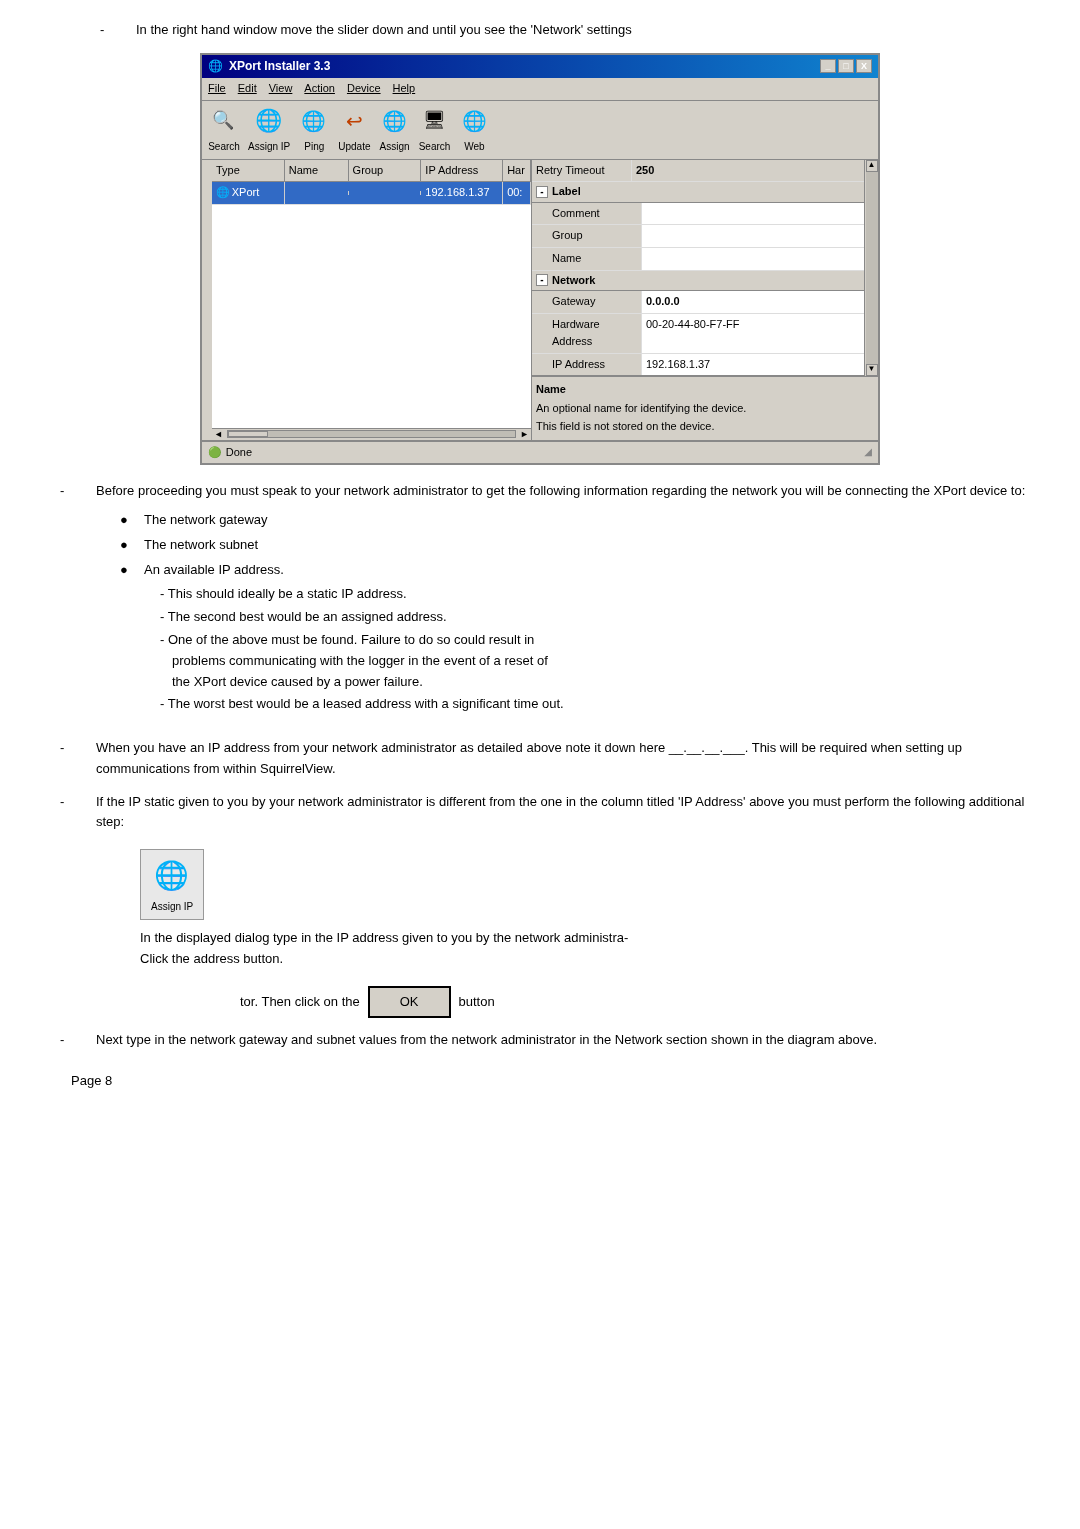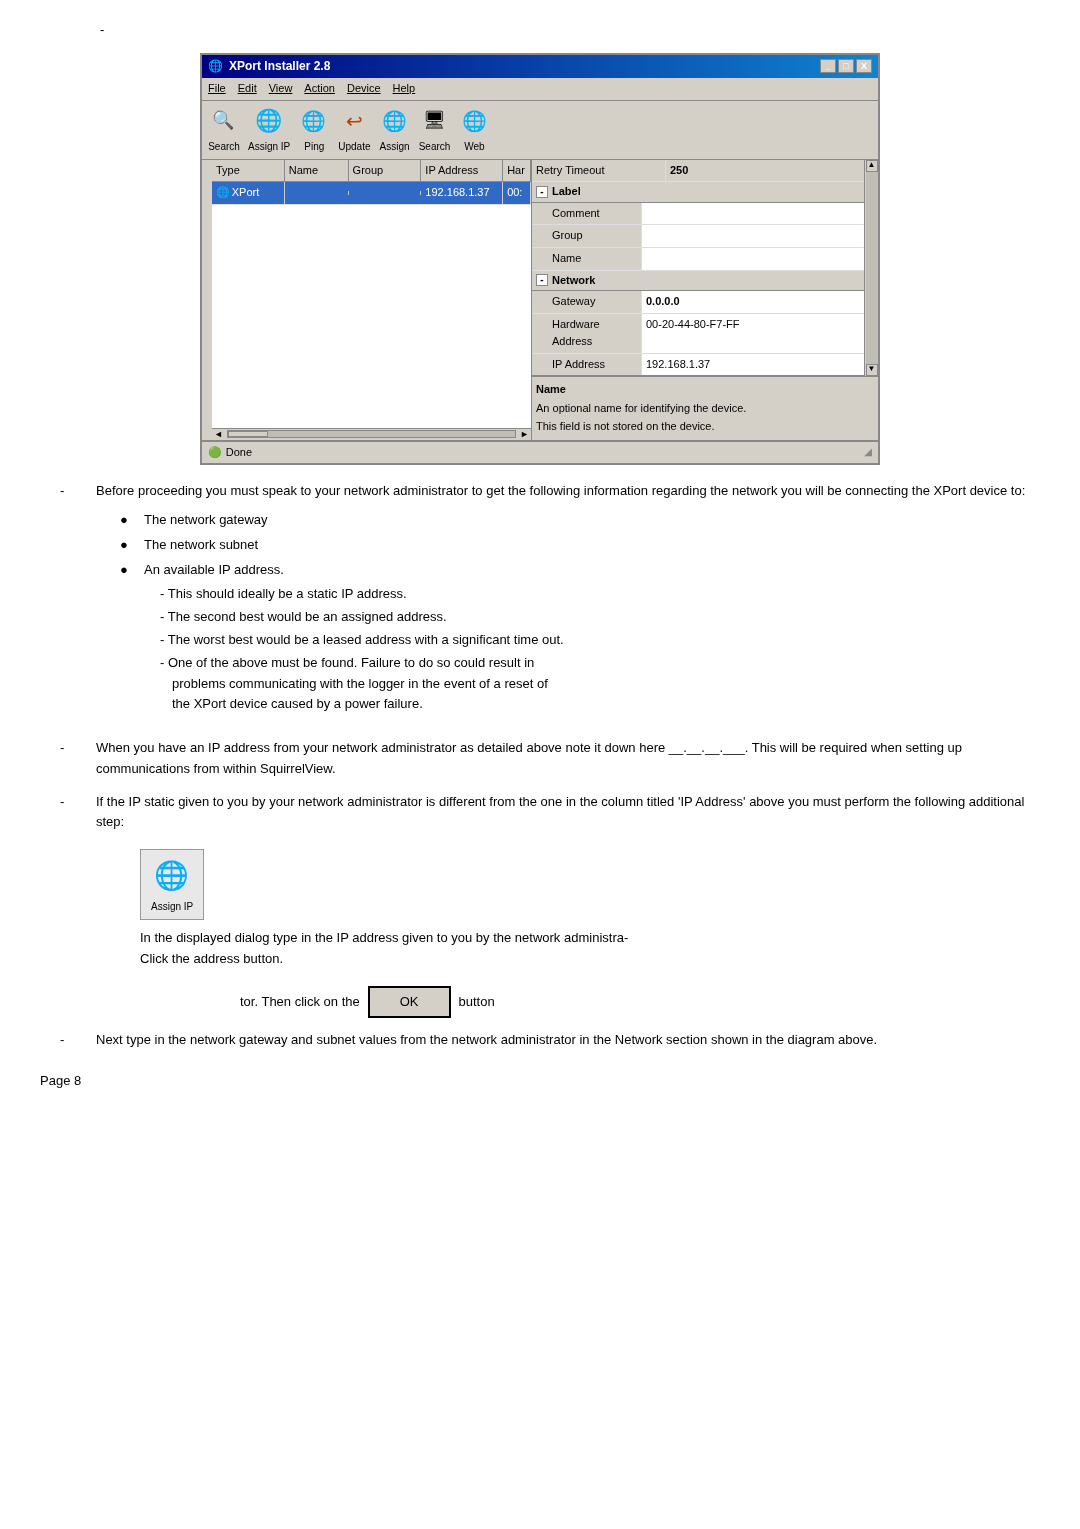--- a/index.html
+++ b/index.html
@@ -202,21 +202,21 @@
       background: #fff;
       display: inline-flex; align-items: center; justify-content: center;
       font-size: 10px; margin-right: 4px; cursor: pointer;
     }
     .prop-top {
       display: flex;
       border-bottom: 1px solid #ddd;
       font-size: 11px;
       align-items: center;
     }
-    .prop-top-label { width: 134px; padding: 2px 4px; border-right: 1px solid #ddd; flex-shrink: 0; }
+    .prop-top-label { width: 100px; padding: 2px 4px; border-right: 1px solid #ddd; flex-shrink: 0; }
     .prop-top-value { flex: 1; padding: 2px 4px; }
     .scrollbar-v {
       width: 14px;
       background: #d4d0c8;
       border-left: 1px solid #888;
       display: flex;
       flex-direction: column;
       align-items: center;
     }
     .sb-arrow { width: 12px; height: 12px; background: #d4d0c8; border: 1px solid #888; font-size: 8px; display: flex; align-items: center; justify-content: center; cursor: pointer; }
@@ -296,37 +296,39 @@
       background: #d4d0c8;
       padding: 4px 30px;
       font-size: 13px;
       display: inline-block;
       margin: 0 8px;
     }
 
     .page-number {
       margin-top: 20px;
       font-size: 13px;
+      margin-left: 31px;
     }
   </style>
 </head>
 <body>
 
 <div class="doc-content">
   <div class="intro-text">
     <span class="dash">-</span>
+    <p>In the right hand window move the slider down and  until you  see  the 'Network' settings</p>
   </div>
 
   
   <div class="xport-window">
 
     <div class="title-bar">
       <div style="display:flex;align-items:center;gap:6px;">
         <span>🌐</span>
-        <span>XPort Installer 2.8</span>
+        <span>XPort Installer 3.3</span>
       </div>
       <div class="title-bar-controls">
         <div class="title-bar-btn">_</div>
         <div class="title-bar-btn">□</div>
         <div class="title-bar-btn">X</div>
       </div>
     </div>
 
     <div class="menu-bar">
       <span>File</span>
@@ -488,27 +490,27 @@
   <div class="bullet-item">
     <span class="bullet">●</span>
     <span>An available IP address.</span>
   </div>
   <div class="sub-dash">
     <span>- This should ideally be a static IP address.</span>
   </div>
   <div class="sub-dash">
     <span>- The second best would be an assigned address.</span>
   </div>
-  <div class="sub-dash">
-    <span>- The worst best would be a leased address with a significant time out.</span>
-  </div>
   <div class="sub-dash" style="display:flex;flex-direction:column;gap:0;">
     <span>- One of the above must be found. Failure to do so could result in</span>
     <span style="padding-left:12px;">problems communicating with the logger in the event of a reset of</span>
     <span style="padding-left:12px;">the XPort device caused by a power failure.</span>
+  </div>
+  <div class="sub-dash">
+    <span>- The worst best would be a leased address with a significant time out.</span>
   </div>
 
   <br>
 
   <div class="para-item" style="padding-left:20px;margin-bottom:12px;">
     <span class="dash">-</span>
     <span>When you have an IP address from your network administrator as detailed above note it down here __.__.__.___. This will be required when setting up communications from within SquirrelView.</span>
   </div>
 
   <div class="para-item" style="padding-left:20px;margin-bottom:12px;">

